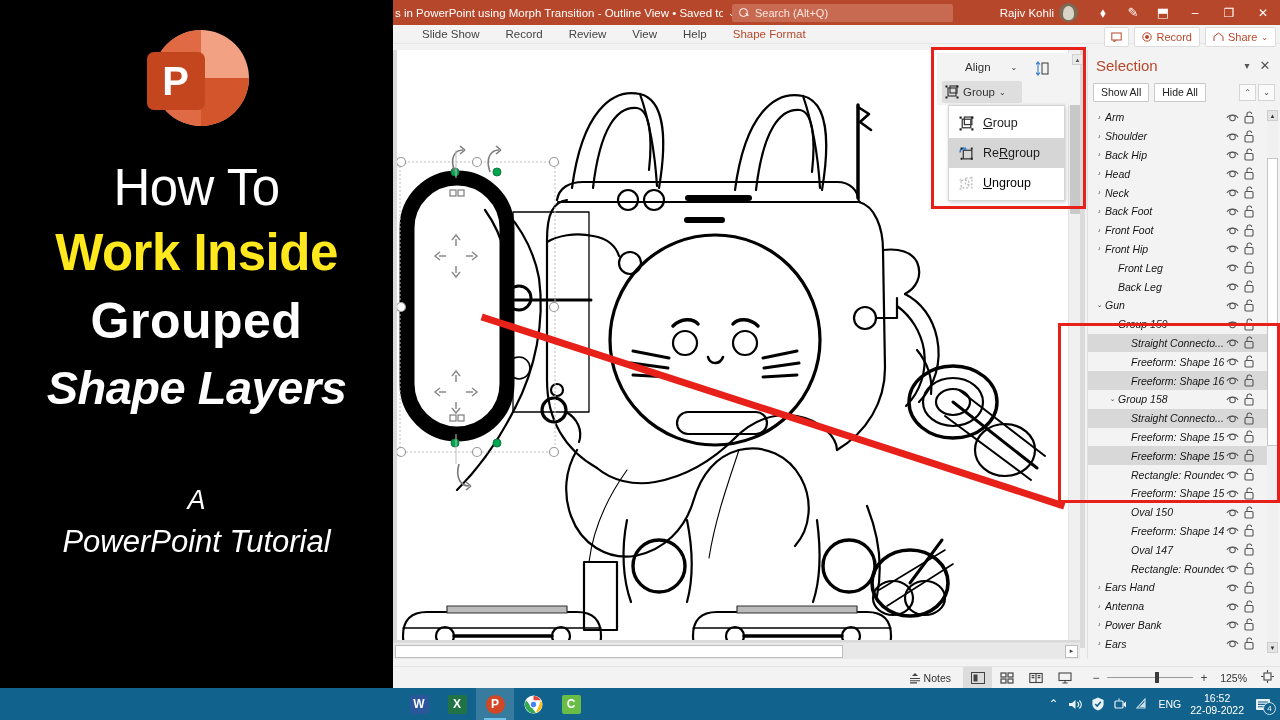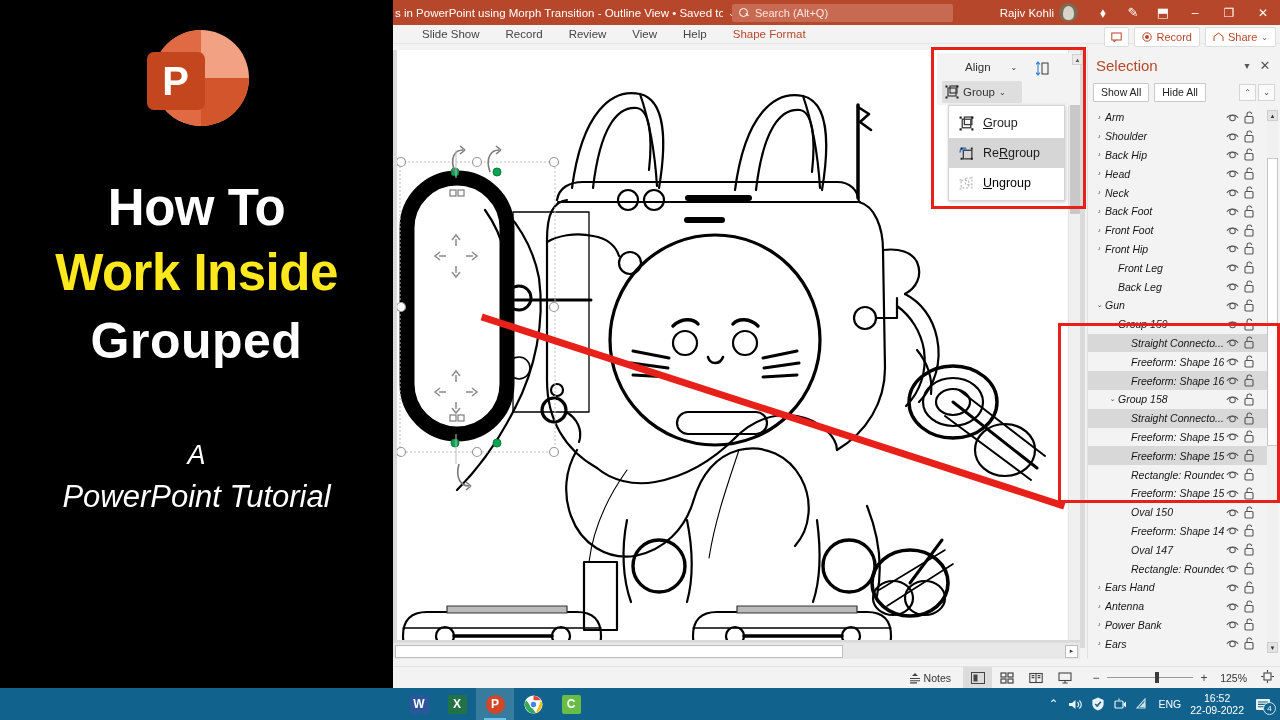--- a/index.html
+++ b/index.html
@@ -31,21 +31,21 @@
   }
   #pp-logo .sq {
     position: absolute; left: 2px; top: 30px; width: 58px; height: 58px;
     background: #c4461f; border-radius: 7px;
     display: flex; align-items: center; justify-content: center;
     color: #fff; font-size: 40px; font-weight: bold;
     font-family: "Liberation Sans", sans-serif; line-height: 1;
   }
 
   .t-line { width: 100%; text-align: center; color: #fff; line-height: 1.0; }
-  #t1 { margin-top: 48px; font-size: 51px; font-weight: bold; letter-spacing: -0.5px; }
+  #t1 { margin-top: 28px; font-size: 51px; font-weight: normal; letter-spacing: -0.5px; }
   #t2 { margin-top: 14px; font-size: 51px; font-weight: bold; color: #ffe81e; letter-spacing: -0.5px; }
   #t3 { margin-top: 18px; font-size: 50px; font-weight: bold; letter-spacing: 0.5px; }
   #t4 { margin-top: 18px; font-size: 47px; font-weight: bold; font-style: italic; letter-spacing: -0.5px; }
   #t5 { margin-top: 76px; font-size: 27px; font-style: italic; }
   #t6 { margin-top: 12px; font-size: 31px; font-style: italic; }
 
   
   #ppt-window {
     position: absolute; left: 393px; top: 0; width: 887px; height: 720px;
     background: #f3f3f3; overflow: hidden;
@@ -316,20 +316,21 @@
   <div id="pp-logo">
     <div class="circ">
         <div class="bl"></div>
         <div class="br"></div>
       </div>
     <div class="sq">P</div>
   </div>
   <div class="t-line" id="t1">How To</div>
   <div class="t-line" id="t2">Work Inside</div>
   <div class="t-line" id="t3">Grouped</div>
+  <div class="t-line" id="t4">Shape Layers</div>
   <div class="t-line" id="t5">A</div>
   <div class="t-line" id="t6">PowerPoint Tutorial</div>
 </div>
 
 <div id="ppt-window">
 
   <div id="titlebar">
     <div id="doc-title">s in PowerPoint using Morph Transition - Outline View • Saved to this PC</div>
     <div id="title-chev">⌄</div>
 

